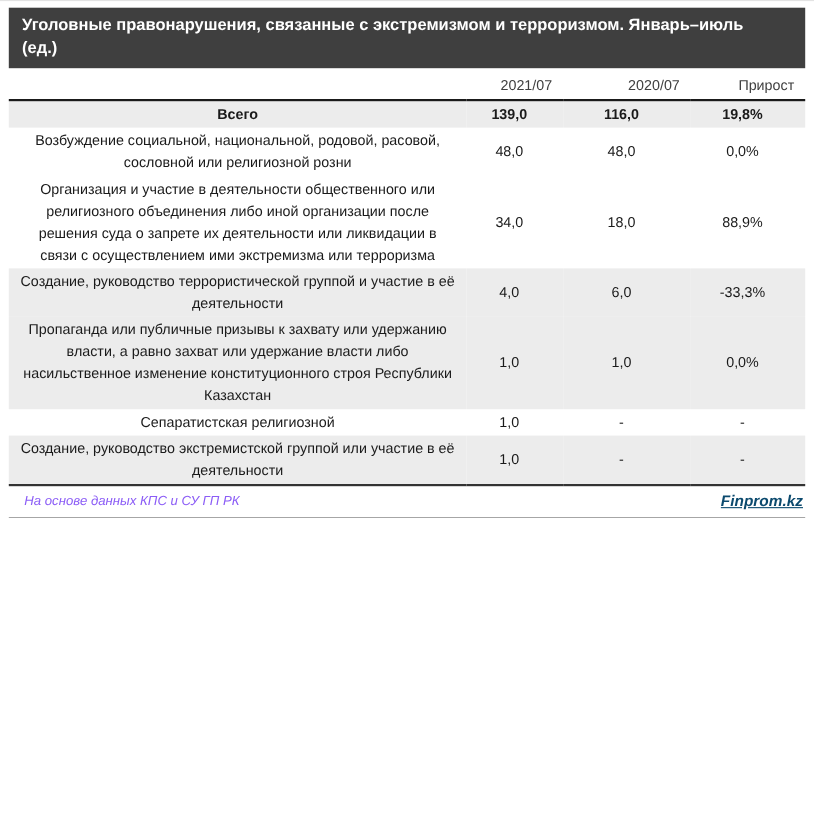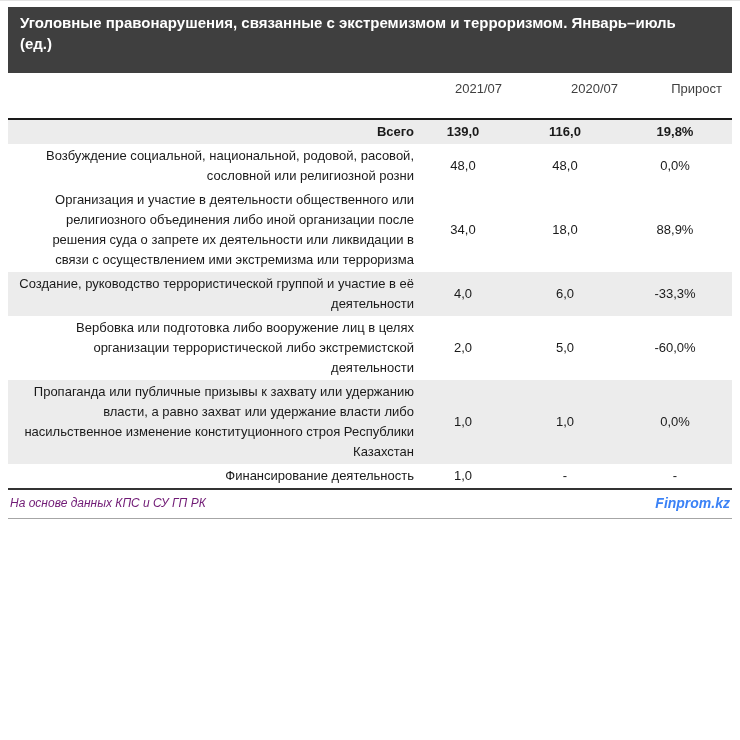--- a/index.html
+++ b/index.html
@@ -12,66 +12,66 @@
   }
   body { border-top: 1px solid #e3e3e3; }
   .page { padding: 6px 8px 0 8px; width: 740px; }
 
   .title-bar {
     background: #3f3f3f;
     color: #ffffff;
     font-size: 15px;
     font-weight: bold;
     line-height: 21px;
-    padding: 5px 28px 19px 12px;
+    padding: 5px 28px 8px 12px;
   }
 
   table.data-table {
     width: 100%;
     border-collapse: collapse;
     margin-top: 2px;
     font-size: 13px;
   }
   col.c-name { width: auto; }
   col.c-num1 { width: 88px; }
   col.c-num2 { width: 116px; }
   col.c-num3 { width: 104px; }
 
   thead th {
     font-weight: normal;
     color: #404040;
     font-size: 13px;
     text-align: right;
-    padding: 6px 10px 22px 0;
+    padding: 6px 10px 5px 0;
     border-bottom: 2px solid #1a1a1a;
     white-space: nowrap;
   }
   thead th.name-col { text-align: left; padding-left: 10px; }
 
   tbody td {
     padding: 2px 10px 2px 0;
     line-height: 20px;
     vertical-align: middle;
   }
-  td.name-cell { padding-left: 10px; text-align: right; }
+  td.name-cell { padding-left: 10px; text-align: center; }
   td.num-cell  { text-align: center; white-space: nowrap; }
   tr.stripe    { background: #ececec; }
   tr.total-row td { font-weight: bold; }
   tbody { border-bottom: 2px solid #333333; }
 
   .footer {
     display: flex;
     justify-content: space-between;
     align-items: center;
     border-bottom: 1px solid #a6a6a6;
     padding: 5px 2px 7px 2px;
     font-style: italic;
   }
-  .source { color: #701a75; font-size: 12px; }
-  .brand  { color: #3b82f6; font-size: 14px; font-weight: bold; }
+  .source { color: #8b5cf6; font-size: 12px; margin-left: 12px; }
+  .brand  { color: #0c4a6e; font-size: 14px; font-weight: bold; text-decoration: underline; }
 </style>
 </head>
 <body>
 
 <div class="page">
 
   <div class="title-bar">Уголовные правонарушения, связанные с экстремизмом и терроризмом. Январь–июль (ед.)</div>
 
   <table class="data-table">
     <colgroup>
@@ -106,34 +106,34 @@
           <td class="num-cell">34,0</td>
           <td class="num-cell">18,0</td>
           <td class="num-cell">88,9%</td>
         </tr>
         <tr class="stripe">
           <td class="name-cell">Создание, руководство террористической группой и участие в её деятельности</td>
           <td class="num-cell">4,0</td>
           <td class="num-cell">6,0</td>
           <td class="num-cell">-33,3%</td>
         </tr>
-        <tr>
-          <td class="name-cell">Вербовка или подготовка либо вооружение лиц в целях организации террористической либо экстремистской деятельности</td>
-          <td class="num-cell">2,0</td>
-          <td class="num-cell">5,0</td>
-          <td class="num-cell">-60,0%</td>
-        </tr>
         <tr class="stripe">
           <td class="name-cell">Пропаганда или публичные призывы к захвату или удержанию власти, а равно захват или удержание власти либо насильственное изменение конституционного строя Республики Казахстан</td>
           <td class="num-cell">1,0</td>
           <td class="num-cell">1,0</td>
           <td class="num-cell">0,0%</td>
         </tr>
         <tr>
-          <td class="name-cell">Финансирование деятельность</td>
+          <td class="name-cell">Сепаратистская религиозной</td>
+          <td class="num-cell">1,0</td>
+          <td class="num-cell">-</td>
+          <td class="num-cell">-</td>
+        </tr>
+        <tr class="stripe">
+          <td class="name-cell">Создание, руководство экстремистской группой или участие в её деятельности</td>
           <td class="num-cell">1,0</td>
           <td class="num-cell">-</td>
           <td class="num-cell">-</td>
         </tr>
       </tbody>
   </table>
 
   <div class="footer">
     <span class="source">На основе данных КПС и СУ ГП РК</span>
     <span class="brand">Finprom.kz</span>

